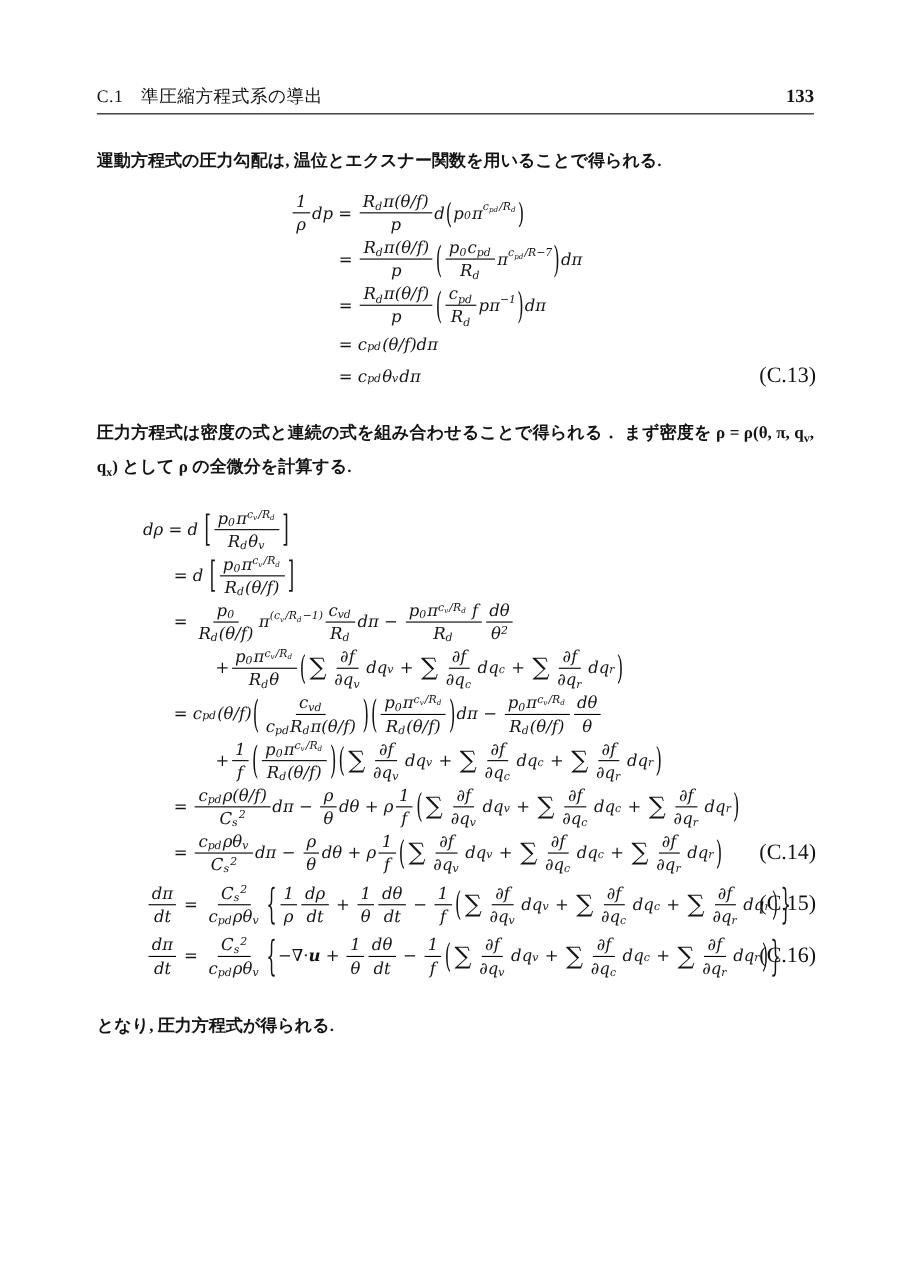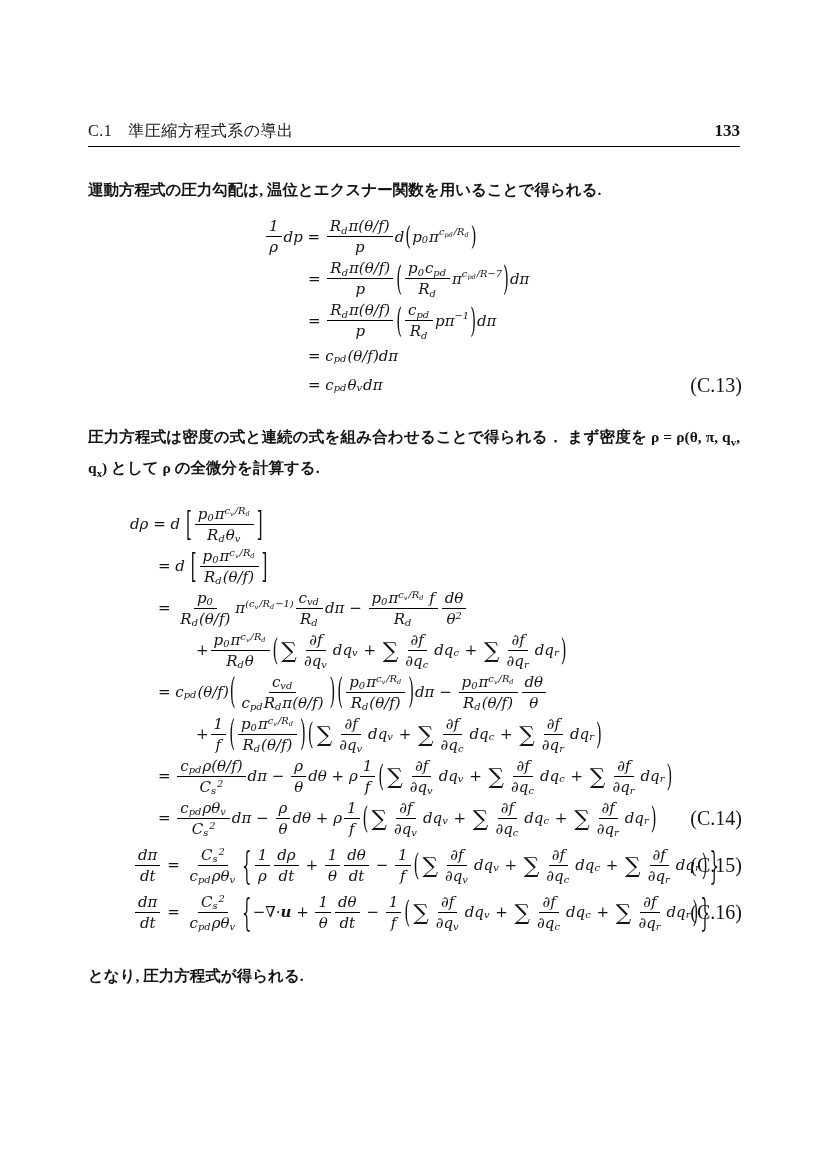--- a/index.html
+++ b/index.html
@@ -1,29 +1,29 @@
 <!DOCTYPE html>
 <html><head>
 <meta charset="utf-8">
 <style>
   html,body{margin:0;padding:0;}
   body{
     width:826px;height:1169px;position:relative;overflow:hidden;
     background:#ffffff;color:#141414;
     font-family:"Liberation Serif","DejaVu Serif",serif;
   }
-  .content{position:absolute;left:88px;top:16px;width:652px;}
+  .content{position:absolute;left:88px;top:0;width:652px;}
   
   .pagehead{
     display:flex;justify-content:space-between;align-items:baseline;
     padding-top:78px;border-bottom:1.5px solid #000;padding-bottom:4px;
   }
   .pagehead .left{font-size:16px;letter-spacing:0.5px;}
   .pagehead .sec{margin-right:16px;}
-  .pagehead .pageno{font-size:17px;font-weight:bold;margin-top:27px;}
+  .pagehead .pageno{font-size:17px;font-weight:bold;}
   
   .para{font-size:15.5px;line-height:1.95;text-align:justify;margin:0;font-weight:bold;}
   .p1{margin-top:28px;}
   .p2{margin-top:24px;}
   .p3{margin-top:14px;}
   .p4{margin-top:12px;}
   .p5{margin-top:29px;}
   .isub{font-size:0.7em;vertical-align:sub;}
   
   .eq{font-size:15px;font-family:"DejaVu Serif","Liberation Serif",serif;}

